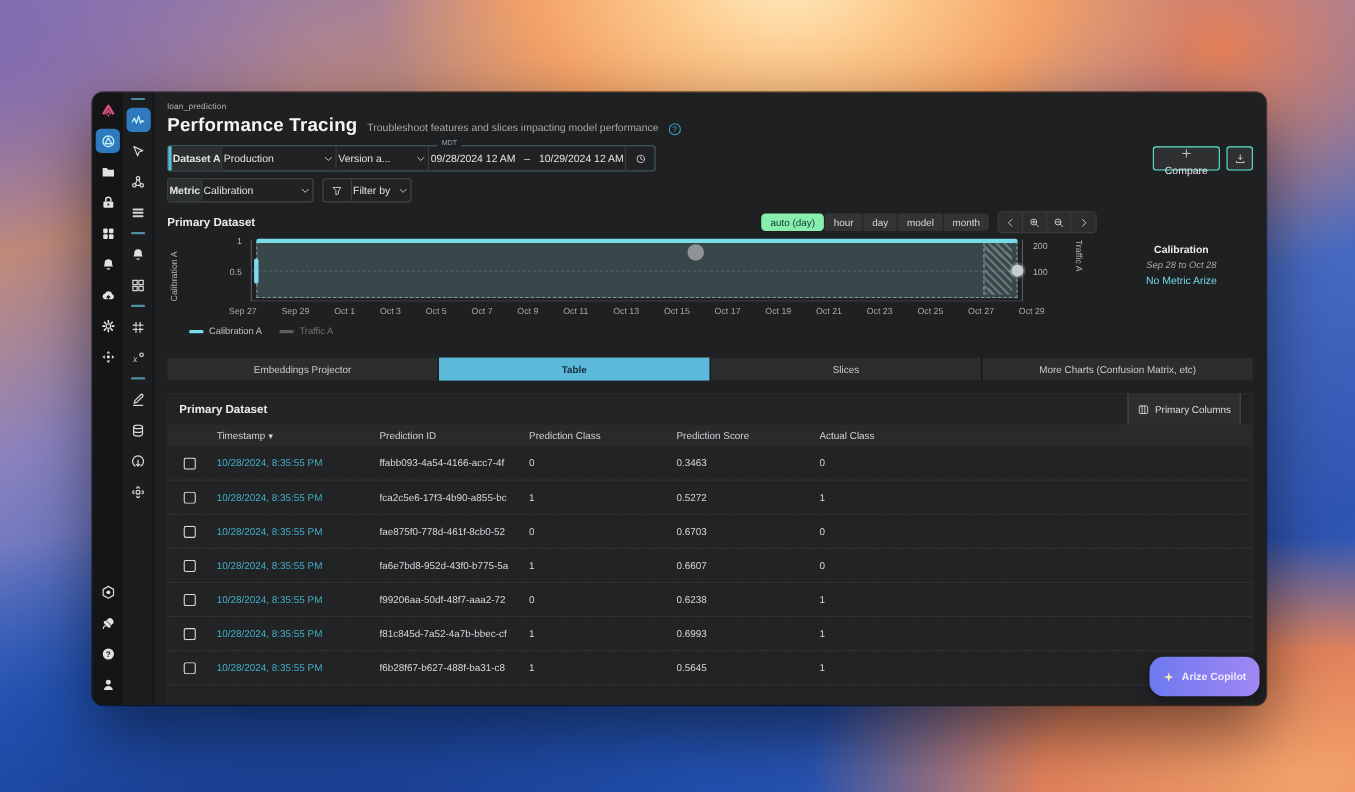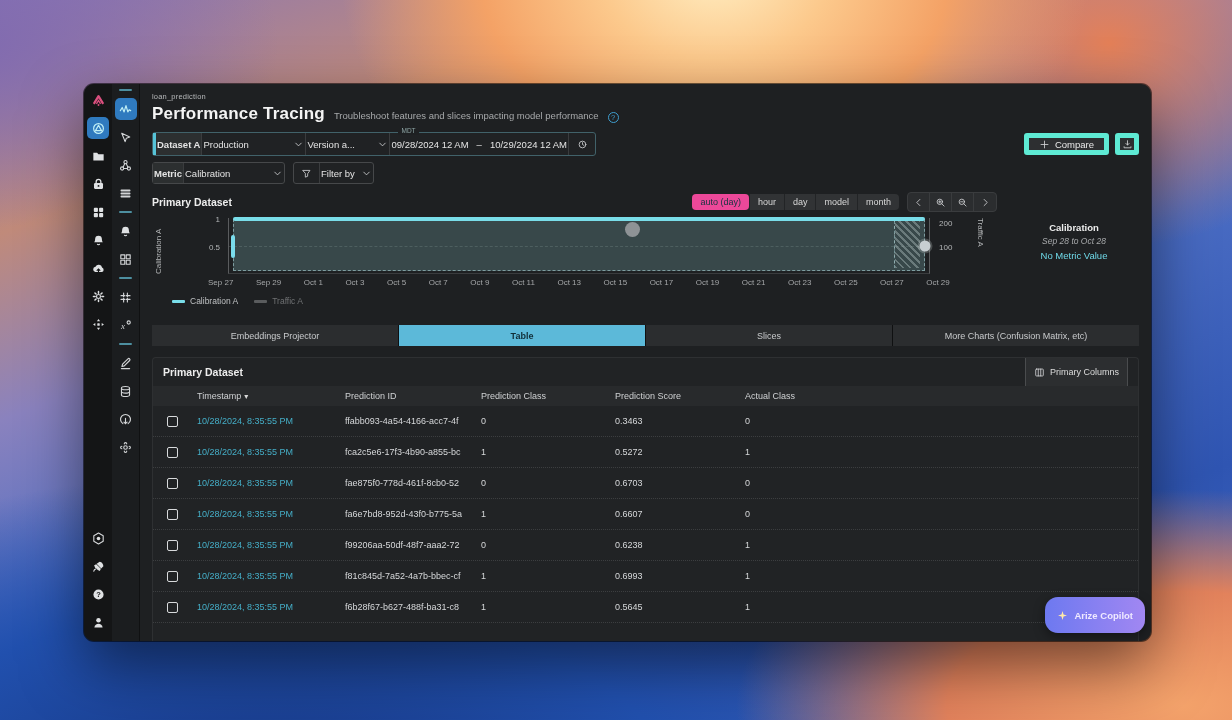--- a/index.html
+++ b/index.html
@@ -53,35 +53,35 @@
   .seg:last-child{ border-right:none; }
   .seg .chev svg{ width:9px; height:9px; }
   .chip{ background:#2c2f30; font-weight:bold; border-left:3px solid #56c3d8; cursor:default; }
   .chip.plain{ border-left:none; }
   .seg.env{ width:104px; justify-content:space-between; }
   .seg.ver{ width:84px; justify-content:space-between; }
   .seg.dates{ gap:8px; position:relative; }
   .tz-label{ position:absolute; top:-5px; left:8px; font-size:6.5px; color:#8fa6a6; background:#1e2022; padding:0 3px; line-height:1; }
   .icon-seg{ width:26px; justify-content:center; padding:0; }
   .icon-seg svg, .btn svg{ width:12px; height:12px; }
-  .btn{ display:flex; align-items:center; gap:5px; height:22px; padding:0 10px; background:#2d2f31; border:5px solid #5eead4; border-radius:3px; color:#e8e8e8; font-size:9.5px; cursor:pointer; }
+  .btn{ display:flex; align-items:center; gap:5px; height:22px; padding:0 10px; background:#2d2f31; border:1px solid #5eead4; border-radius:3px; color:#e8e8e8; font-size:9.5px; cursor:pointer;flex-direction:column; }
   .btn.icon-only{ width:24px; padding:0; justify-content:center; }
   .metric-bar{ margin-top:6px; gap:8px; }
   .seg.metric-val{ width:100px; justify-content:space-between; }
 
   
   .chart-section{ margin-top:8px; }
   .chart-head{ display:flex; align-items:center; justify-content:space-between; padding-right:142px; }
   .section-title{ font-size:10.5px; font-weight:bold; color:#ededed; }
   .chart-controls{ display:flex; gap:8px; align-items:center; }
   .gran-group{ display:flex; gap:1px; background:#222426; border-radius:4px; }
   .gran-btn{ border:none; background:#313335; color:#d8d8d8; font-size:9px; padding:3px 8px; cursor:pointer; font-family:inherit; }
   .gran-btn:first-child{ border-radius:4px 0 0 4px; }
   .gran-btn:last-child{ border-radius:0 4px 4px 0; }
-  .gran-btn.active{ background:#ec4899; color:#13333f; border-radius:4px; }
+  .gran-btn.active{ background:#86efac; color:#13333f; border-radius:4px; }
   .nav-group{ display:flex; background:#2b2d2f; border:1px solid #3a3c3e; border-radius:4px; overflow:hidden; }
   .nav-btn{ width:22px; height:18px; border:none; background:transparent; color:#d8d8d8; display:flex; align-items:center; justify-content:center; cursor:pointer; border-right:1px solid #3a3c3e; }
   .nav-btn:last-child{ border-right:none; }
   .nav-btn svg{ width:11px; height:11px; }
 
   .chart-body{ position:relative; height:98px; margin-top:6px; }
   .y-label-left{ position:absolute; left:2px; top:0; height:56px; display:flex; align-items:center; writing-mode:vertical-rl; transform:rotate(180deg); font-size:8px; color:#b3b5b7; }
   .ytick{ position:absolute; width:30px; text-align:right; font-size:8px; color:#b3b5b7; }
   .ytick.t1{ left:38px; top:-3px; } .ytick.t05{ left:38px; top:25px; }
   .plot{ position:absolute; left:76px; width:calc(100% - 285px); top:0; height:56px; border-left:1px solid #5a5c5e; border-right:1px solid #5a5c5e; border-bottom:1px solid #3a3c3e; }
@@ -496,21 +496,21 @@
 
               <span class="legend-item muted">
                 <i class="legend-swatch"></i>
                 <span>Traffic A</span>
               </span>
             </div>
 
           <div class="chart-info">
             <div class="ci-metric">Calibration</div>
             <div class="ci-range">Sep 28 to Oct 28</div>
-            <div class="ci-value">No Metric Value</div>
+            <div class="ci-value">No Metric Arize</div>
           </div>
         </div>
       </section>
 
       <div class="tabs">
 
       <button class="tab">Embeddings Projector</button>
           <button class="tab active">Table</button>
           <button class="tab">Slices</button>
           <button class="tab">More Charts (Confusion Matrix, etc)</button>

